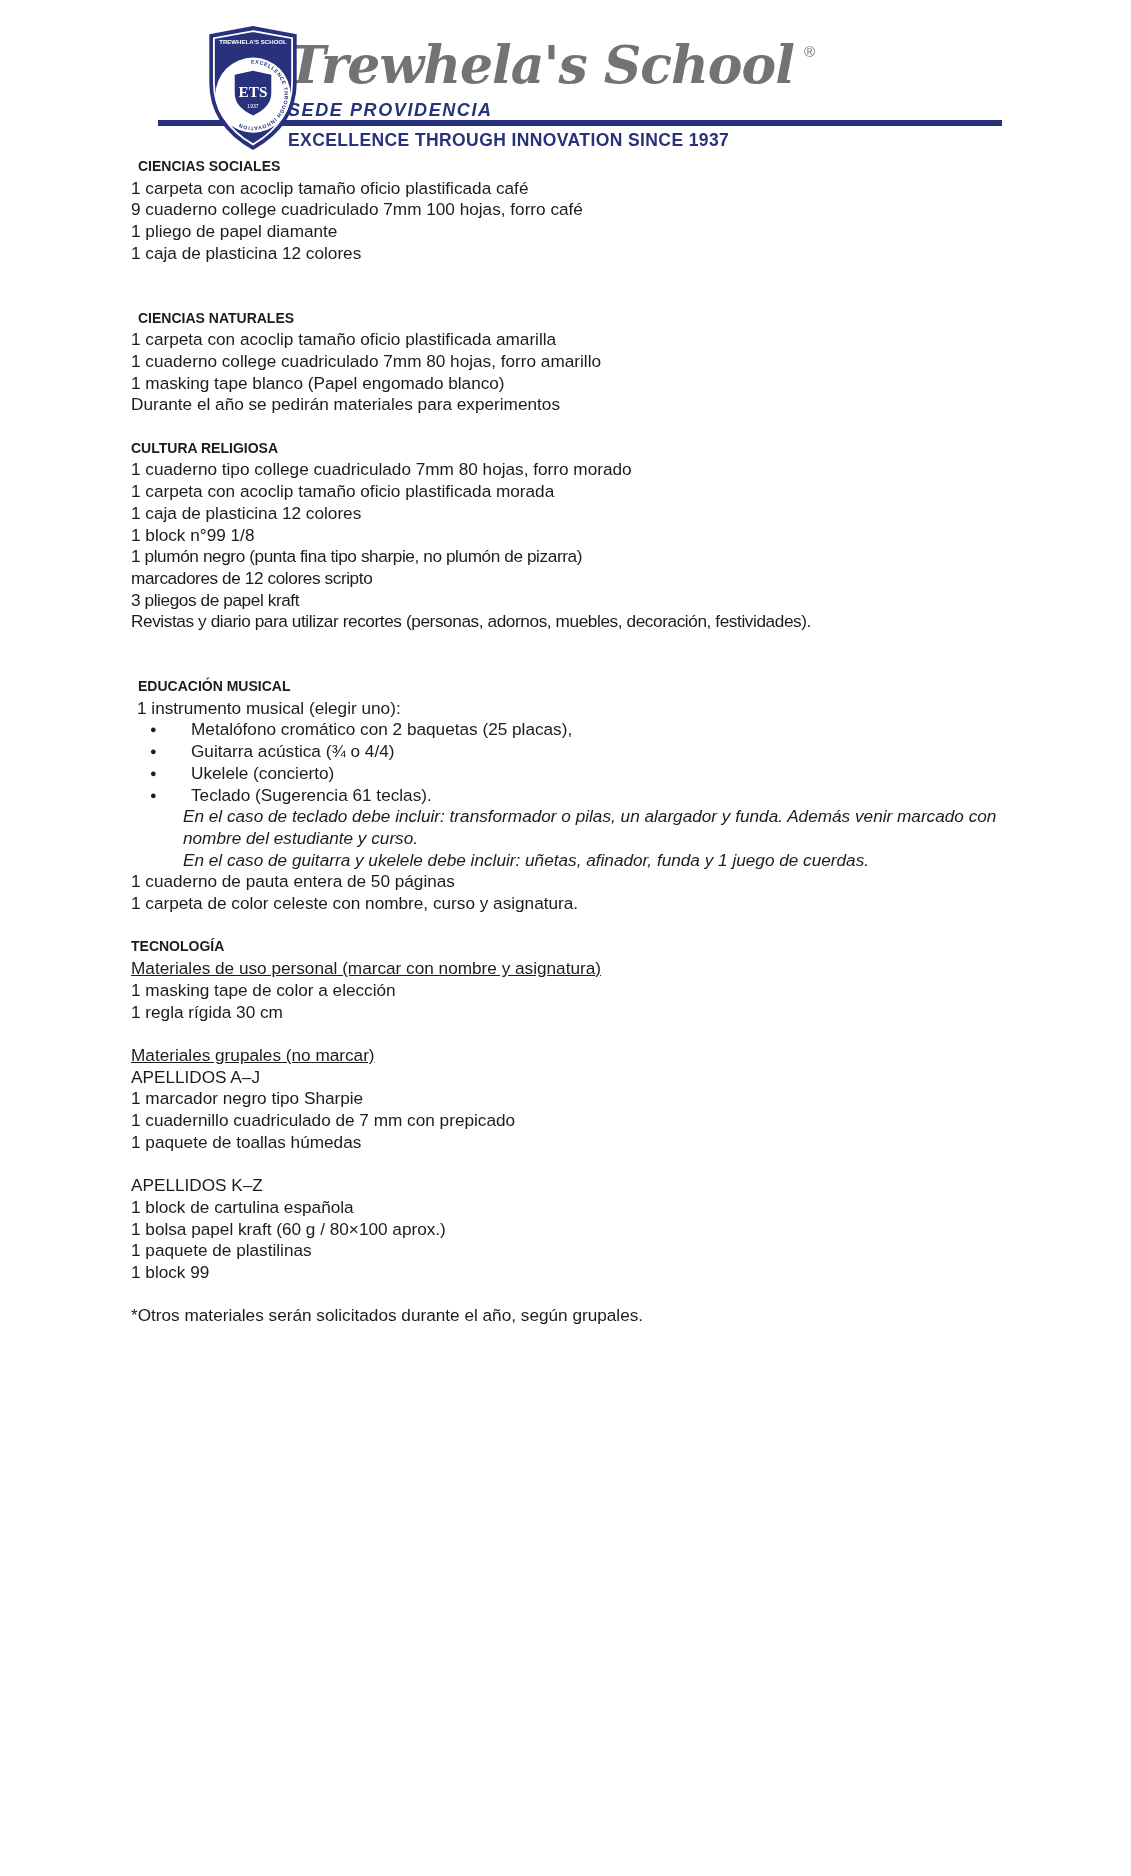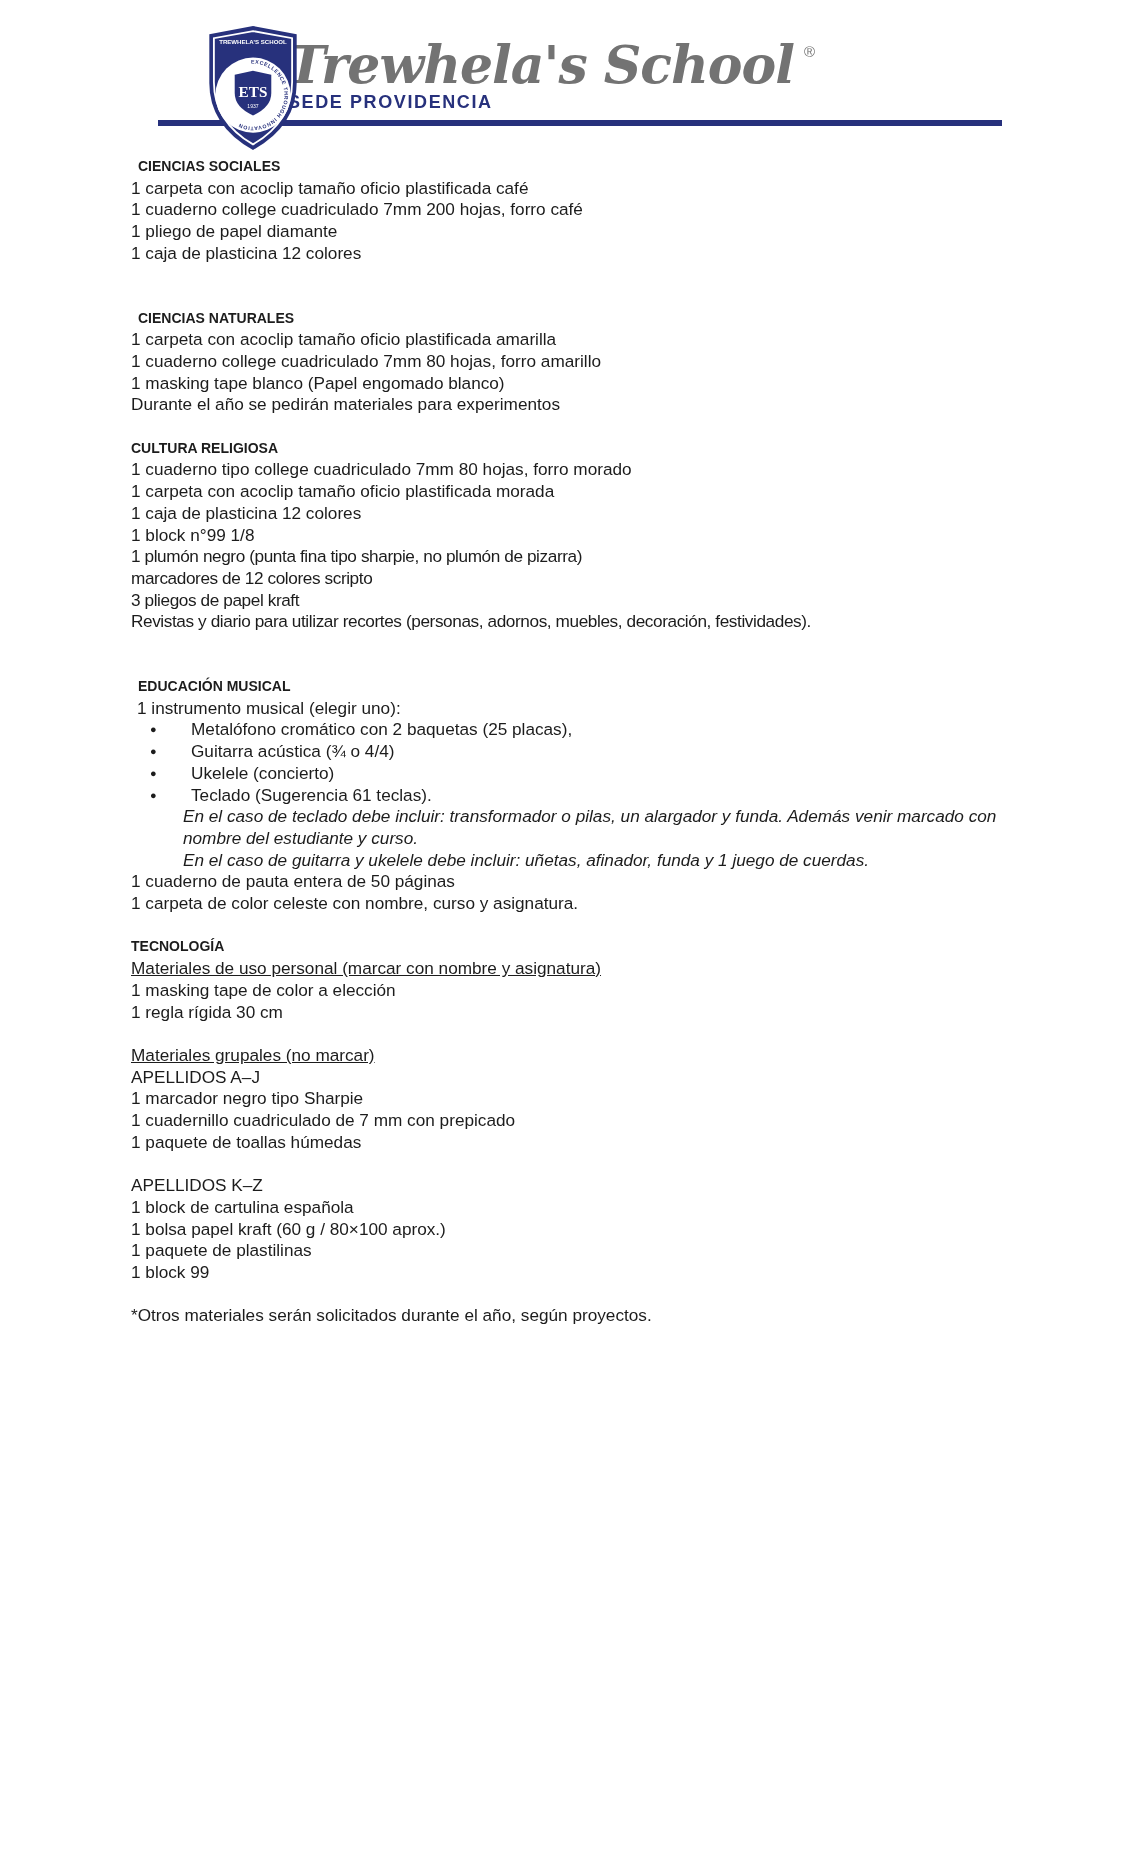--- a/index.html
+++ b/index.html
@@ -11,22 +11,22 @@
   .header{position:absolute;left:0;top:0;width:1131px;height:170px;}
   .logo{position:absolute;left:206px;top:24px;width:94px;height:128px;z-index:2;}
   .rule{position:absolute;left:158px;top:120px;width:844px;height:6px;background:#27317c;}
   .brandblock{position:absolute;left:287px;top:10px;white-space:nowrap;}
   .script-title{
     font-family:"DejaVu Serif",serif;font-style:italic;font-weight:bold;
     font-size:52px;line-height:84px;color:#737373;letter-spacing:-1px;
   }
   .reg{font-family:"Liberation Sans",sans-serif;font-style:normal;font-weight:normal;
     font-size:15px;vertical-align:26px;margin-left:10px;letter-spacing:0;}
-  .campus{position:absolute;left:288px;top:92px;font-weight:bold;font-size:18px;
-    letter-spacing:1.6px;color:#27317c;}
+  .campus{position:absolute;left:288px;top:100px;font-weight:bold;font-size:18px;
+    letter-spacing:1.6px;color:#27317c;font-style:italic;}
   .motto{position:absolute;left:288px;top:130px;font-weight:bold;font-size:17.5px;
     letter-spacing:0.4px;color:#27317c;}
   
   .content{position:absolute;left:131px;top:156px;width:948px;
     font-size:17.2px;line-height:21.7px;}
   .section-title{font-weight:bold;margin:21.7px 0 0 0;font-size:14px;}
   .section:first-child .section-title{margin-top:0;}
   .section-title.indent{padding-left:7px;margin-top:43px;}
   .item{min-height:21.7px;}
   .item.indent{padding-left:6px;}
@@ -57,30 +57,31 @@
       <text x="46" y="72" text-anchor="middle" font-size="15" font-weight="bold" fill="#ffffff" font-family="Liberation Serif, serif">ETS</text>
       <text x="46" y="83" text-anchor="middle" font-size="5" fill="#ffffff" font-family="Liberation Sans, sans-serif">1937</text>
     </svg>
 
     <div class="brandblock">
       <span class="script-title"><span>Trewhela's School</span><span class="reg">®</span></span>
     </div>
 
     <div class="campus">SEDE PROVIDENCIA</div>
     <div class="rule"></div>
+    <div class="motto">EXCELLENCE THROUGH INNOVATION SINCE 1937</div>
   </div>
 
   <div class="content">
 
     <div id="sections">
   <div class="section">
     <div class="section-title indent">CIENCIAS SOCIALES</div>
     <div class="section-items">
             <div class="item">1 carpeta con acoclip tamaño oficio plastificada café</div>
-            <div class="item">1 cuaderno college cuadriculado 7mm 200 hojas, forro café</div>
+            <div class="item">9 cuaderno college cuadriculado 7mm 100 hojas, forro café</div>
             <div class="item">1 pliego de papel diamante</div>
             <div class="item">1 caja de plasticina 12 colores</div>
           </div>
   </div>
 
   <div class="section">
     <div class="section-title indent">CIENCIAS NATURALES</div>
     <div class="section-items">
             <div class="item">1 carpeta con acoclip tamaño oficio plastificada amarilla</div>
             <div class="item">1 cuaderno college cuadriculado 7mm 80 hojas, forro amarillo</div>
@@ -132,16 +133,16 @@
             <div class="item">1 paquete de toallas húmedas</div>
             <div class="item spacer"></div>
             <div class="item">APELLIDOS K–Z</div>
             <div class="item">1 block de cartulina española</div>
             <div class="item">1 bolsa papel kraft (60 g / 80×100 aprox.)</div>
             <div class="item">1 paquete de plastilinas</div>
             <div class="item">1 block 99</div>
           </div>
   </div>
 </div>
-    <div class="footnote">*Otros materiales serán solicitados durante el año, según proyectos.</div>
+    <div class="footnote">*Otros materiales serán solicitados durante el año, según grupales.</div>
   </div>
 
 </div>
 
 </body></html>

